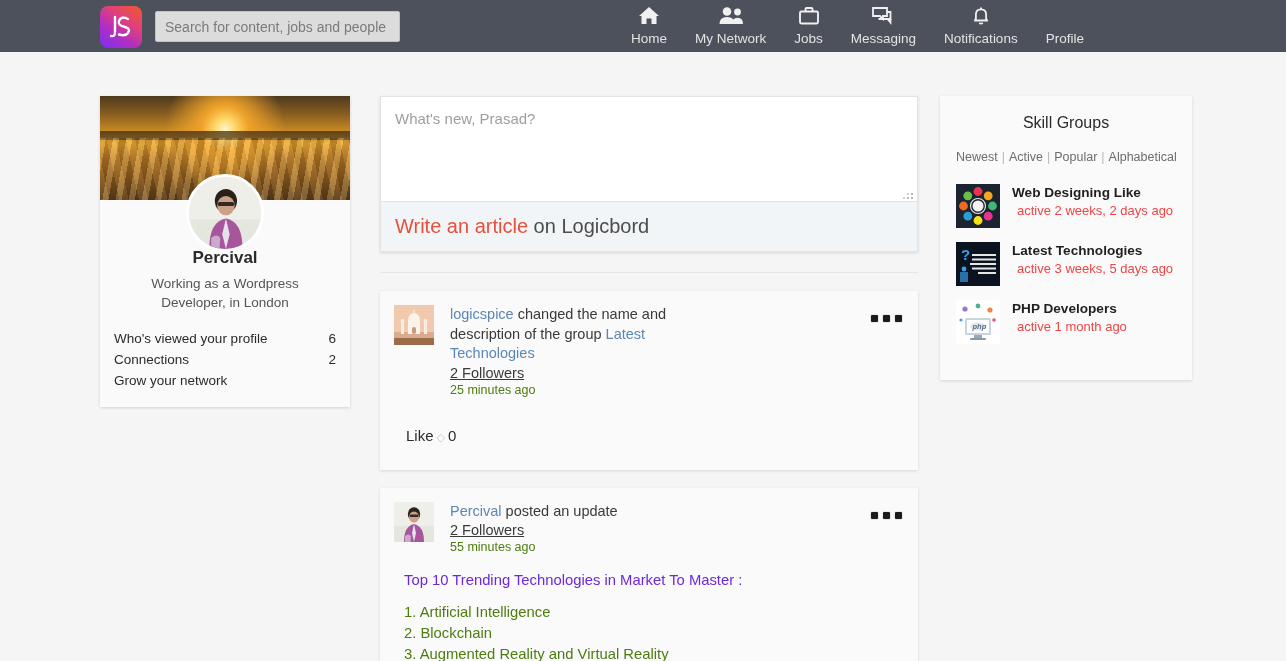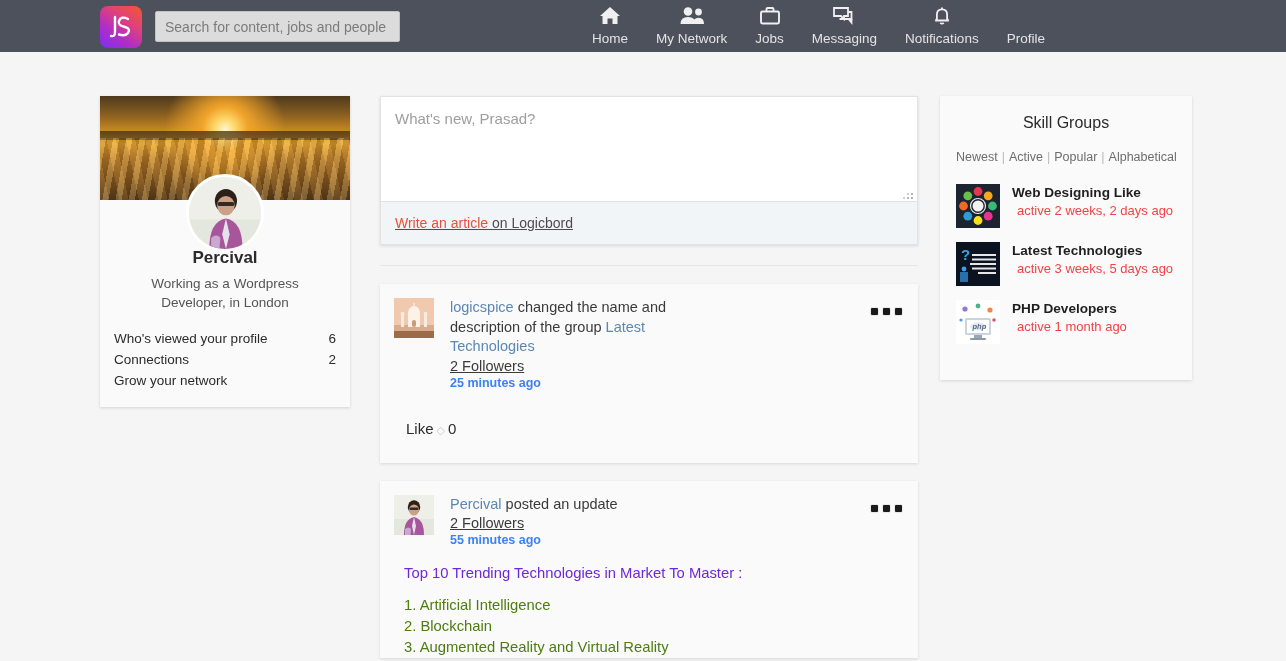--- a/index.html
+++ b/index.html
@@ -40,21 +40,21 @@
     padding: 0 9px;
     font-size: 14px;
     color: #6e6e6e;
     font-family: "Liberation Sans", sans-serif;
     outline: none;
   }
   .search-input::placeholder { color: #7b7b7b; }
 
   .nav {
     position: absolute;
-    left: 578px; top: 3px;
+    left: 617px; top: 3px;
     display: flex;
     align-items: flex-end;
     gap: 0px;
   }
   .nav-item {
     display: flex;
     flex-direction: column;
     align-items: center;
     justify-content: flex-end;
     padding: 0 14px;
@@ -151,23 +151,22 @@
   .resize-grip {
     position: absolute; right: 3px; bottom: 3px;
     width: 12px; height: 12px;
     pointer-events: none;
   }
   .article-bar {
     border: 1px solid #e3e3e3;
     border-top: none;
     background: #f2f5f7;
     padding: 13px 14px;
-    font-size: 14px;
+    font-size: 20px;
     color: #4c4c4c;
-    text-decoration: underline;
   }
   .article-link { color: #e8503a; cursor: pointer; }
 
   .feed-divider {
     height: 1px; background: #e6e6e6;
     margin: 20px 0 18px;
   }
 
   .post-card {
     background: #fafafa;
@@ -188,21 +187,21 @@
   .post-meta { flex: 1; min-width: 0; }
   .post-line {
     font-size: 14.5px;
     color: #3a3a3a;
     line-height: 1.35;
     max-width: 250px;
   }
   .post-line .user { color: #5b87b5; cursor: pointer; }
   .post-line .grouplink { color: #5b87b5; cursor: pointer; }
   .followers { font-size: 14.5px; color: #3a3a3a; margin-top: 1px; text-decoration: underline; }
-  .post-time { font-size: 12.5px; color: #3b82f6; margin-top: 2px; font-weight: bold; }
+  .post-time { font-size: 12.5px; color: #4d7c0f; margin-top: 2px; }
   .post-menu {
     position: absolute;
     right: 16px; top: 24px;
     display: flex; gap: 5px;
     cursor: pointer;
   }
   .post-menu i {
     width: 7px; height: 7px;
     background: #1a1a1a;
     display: block;

